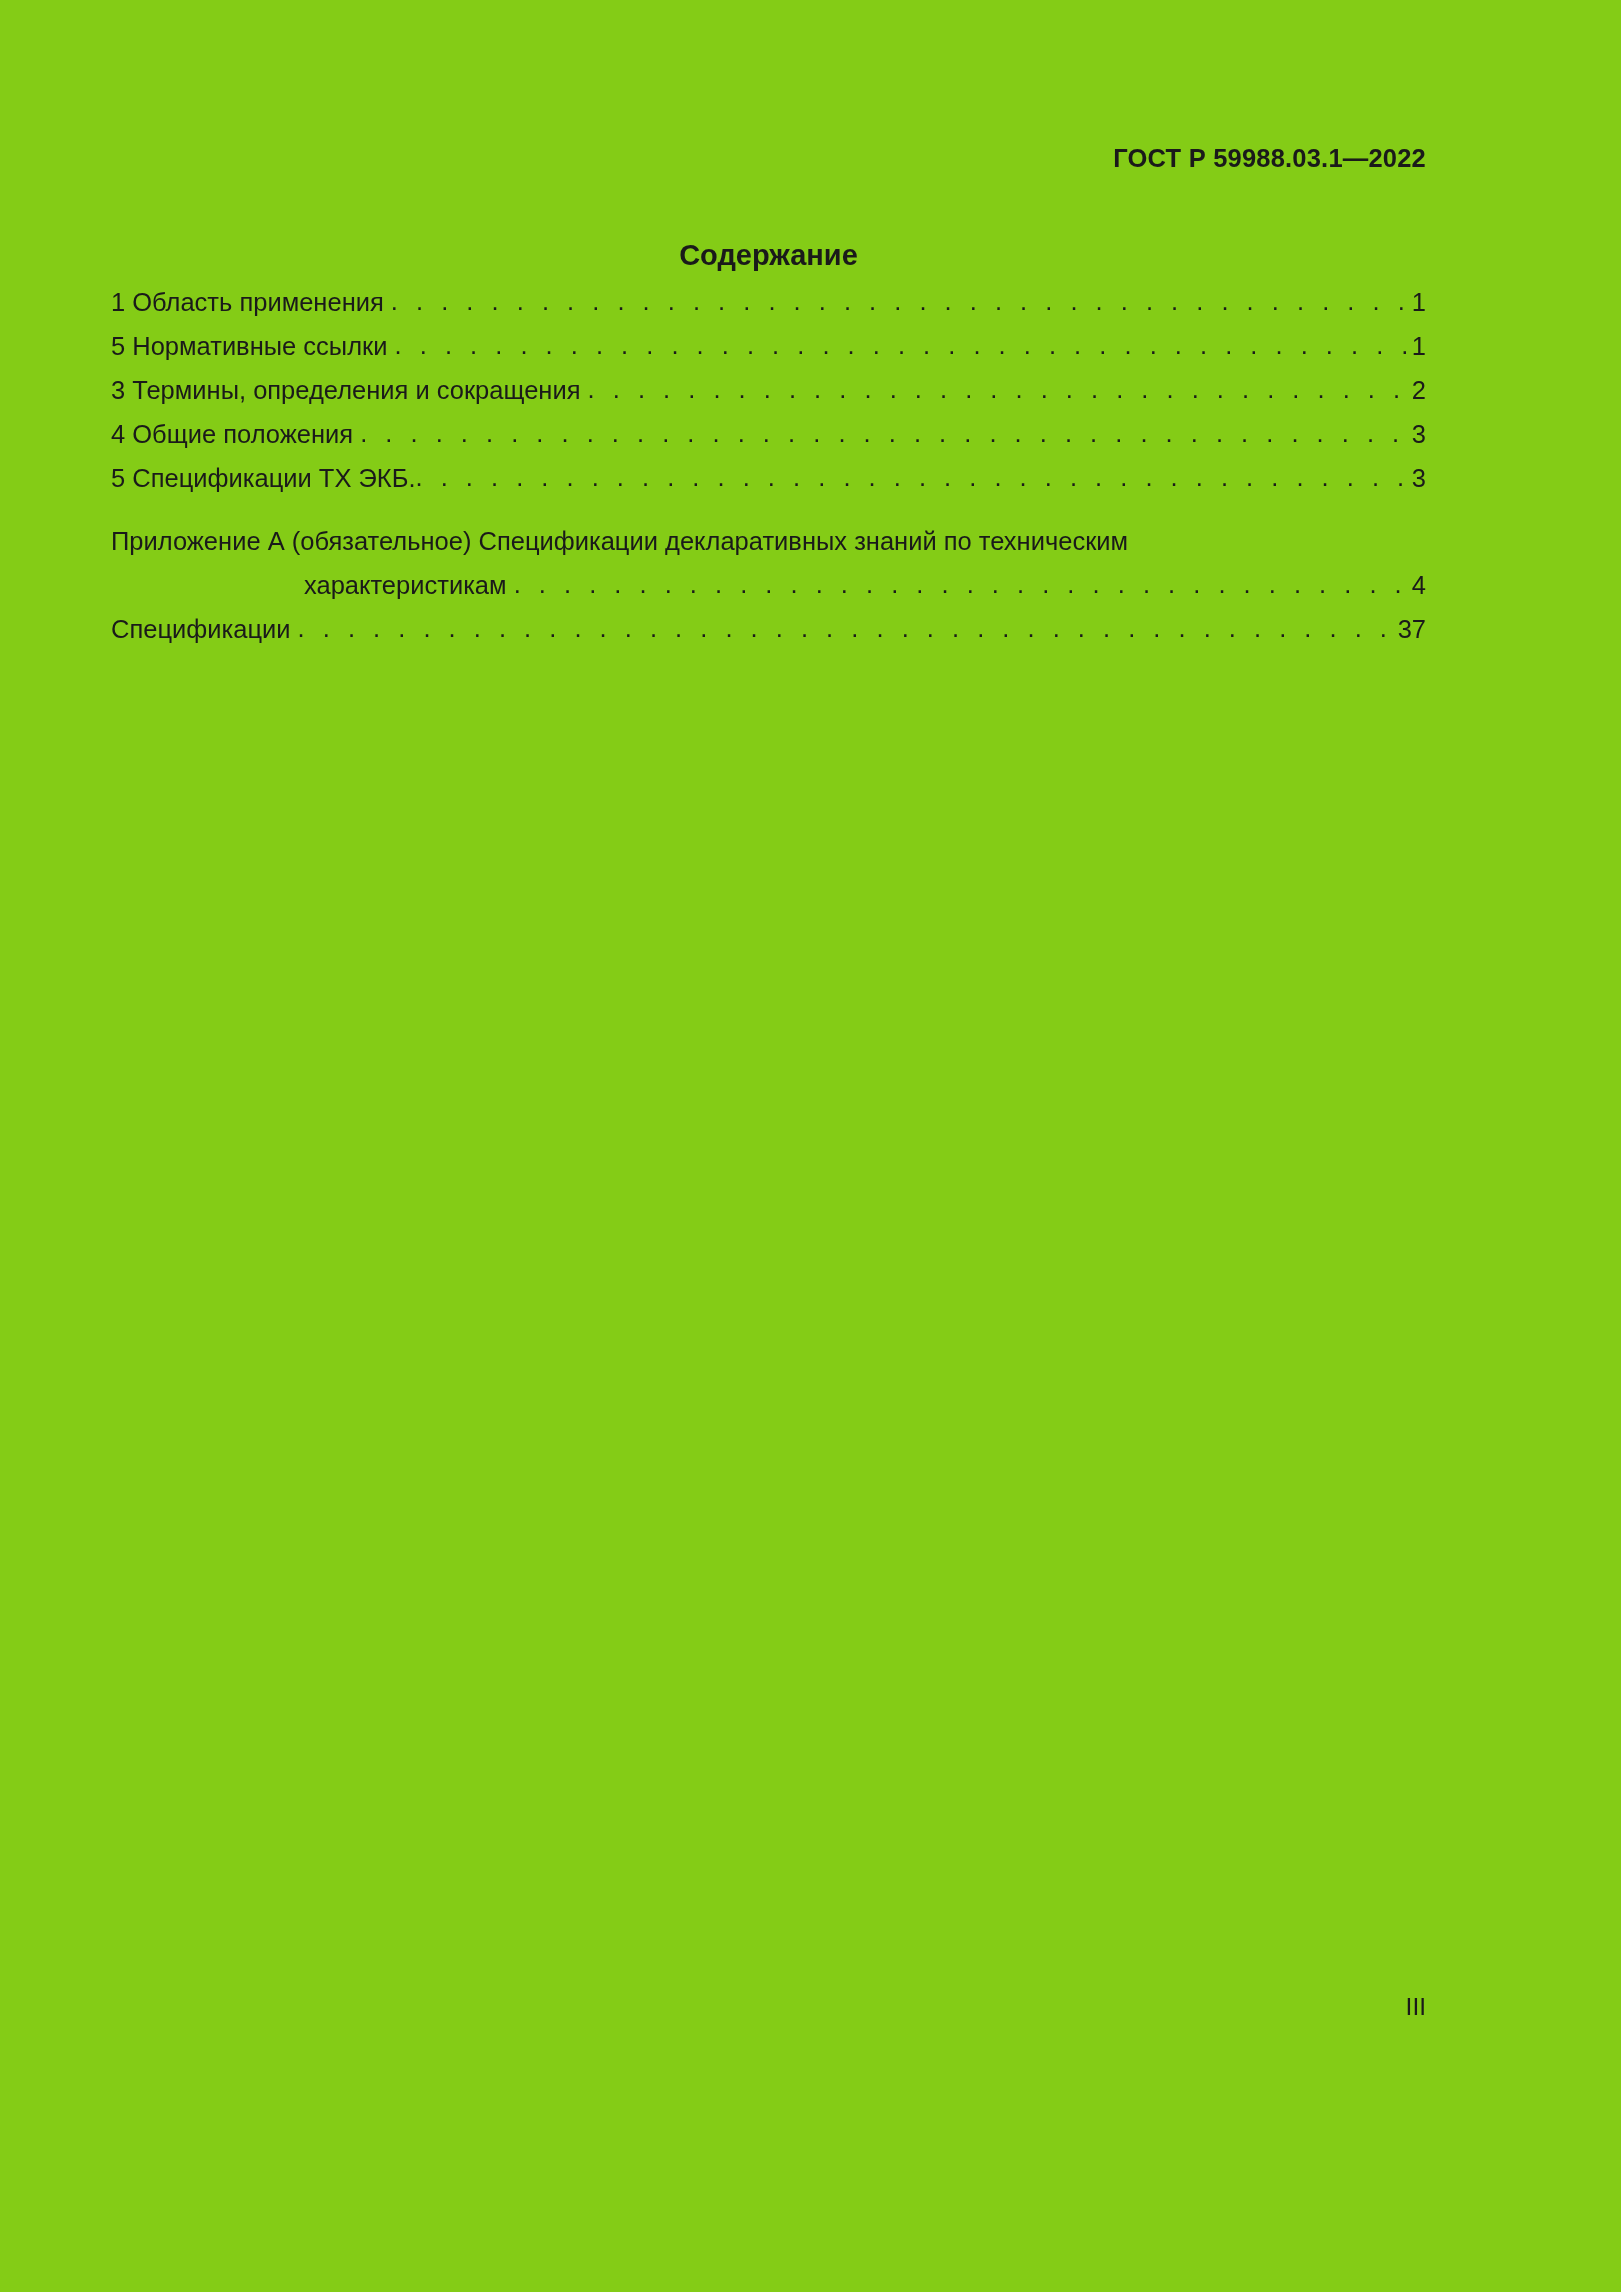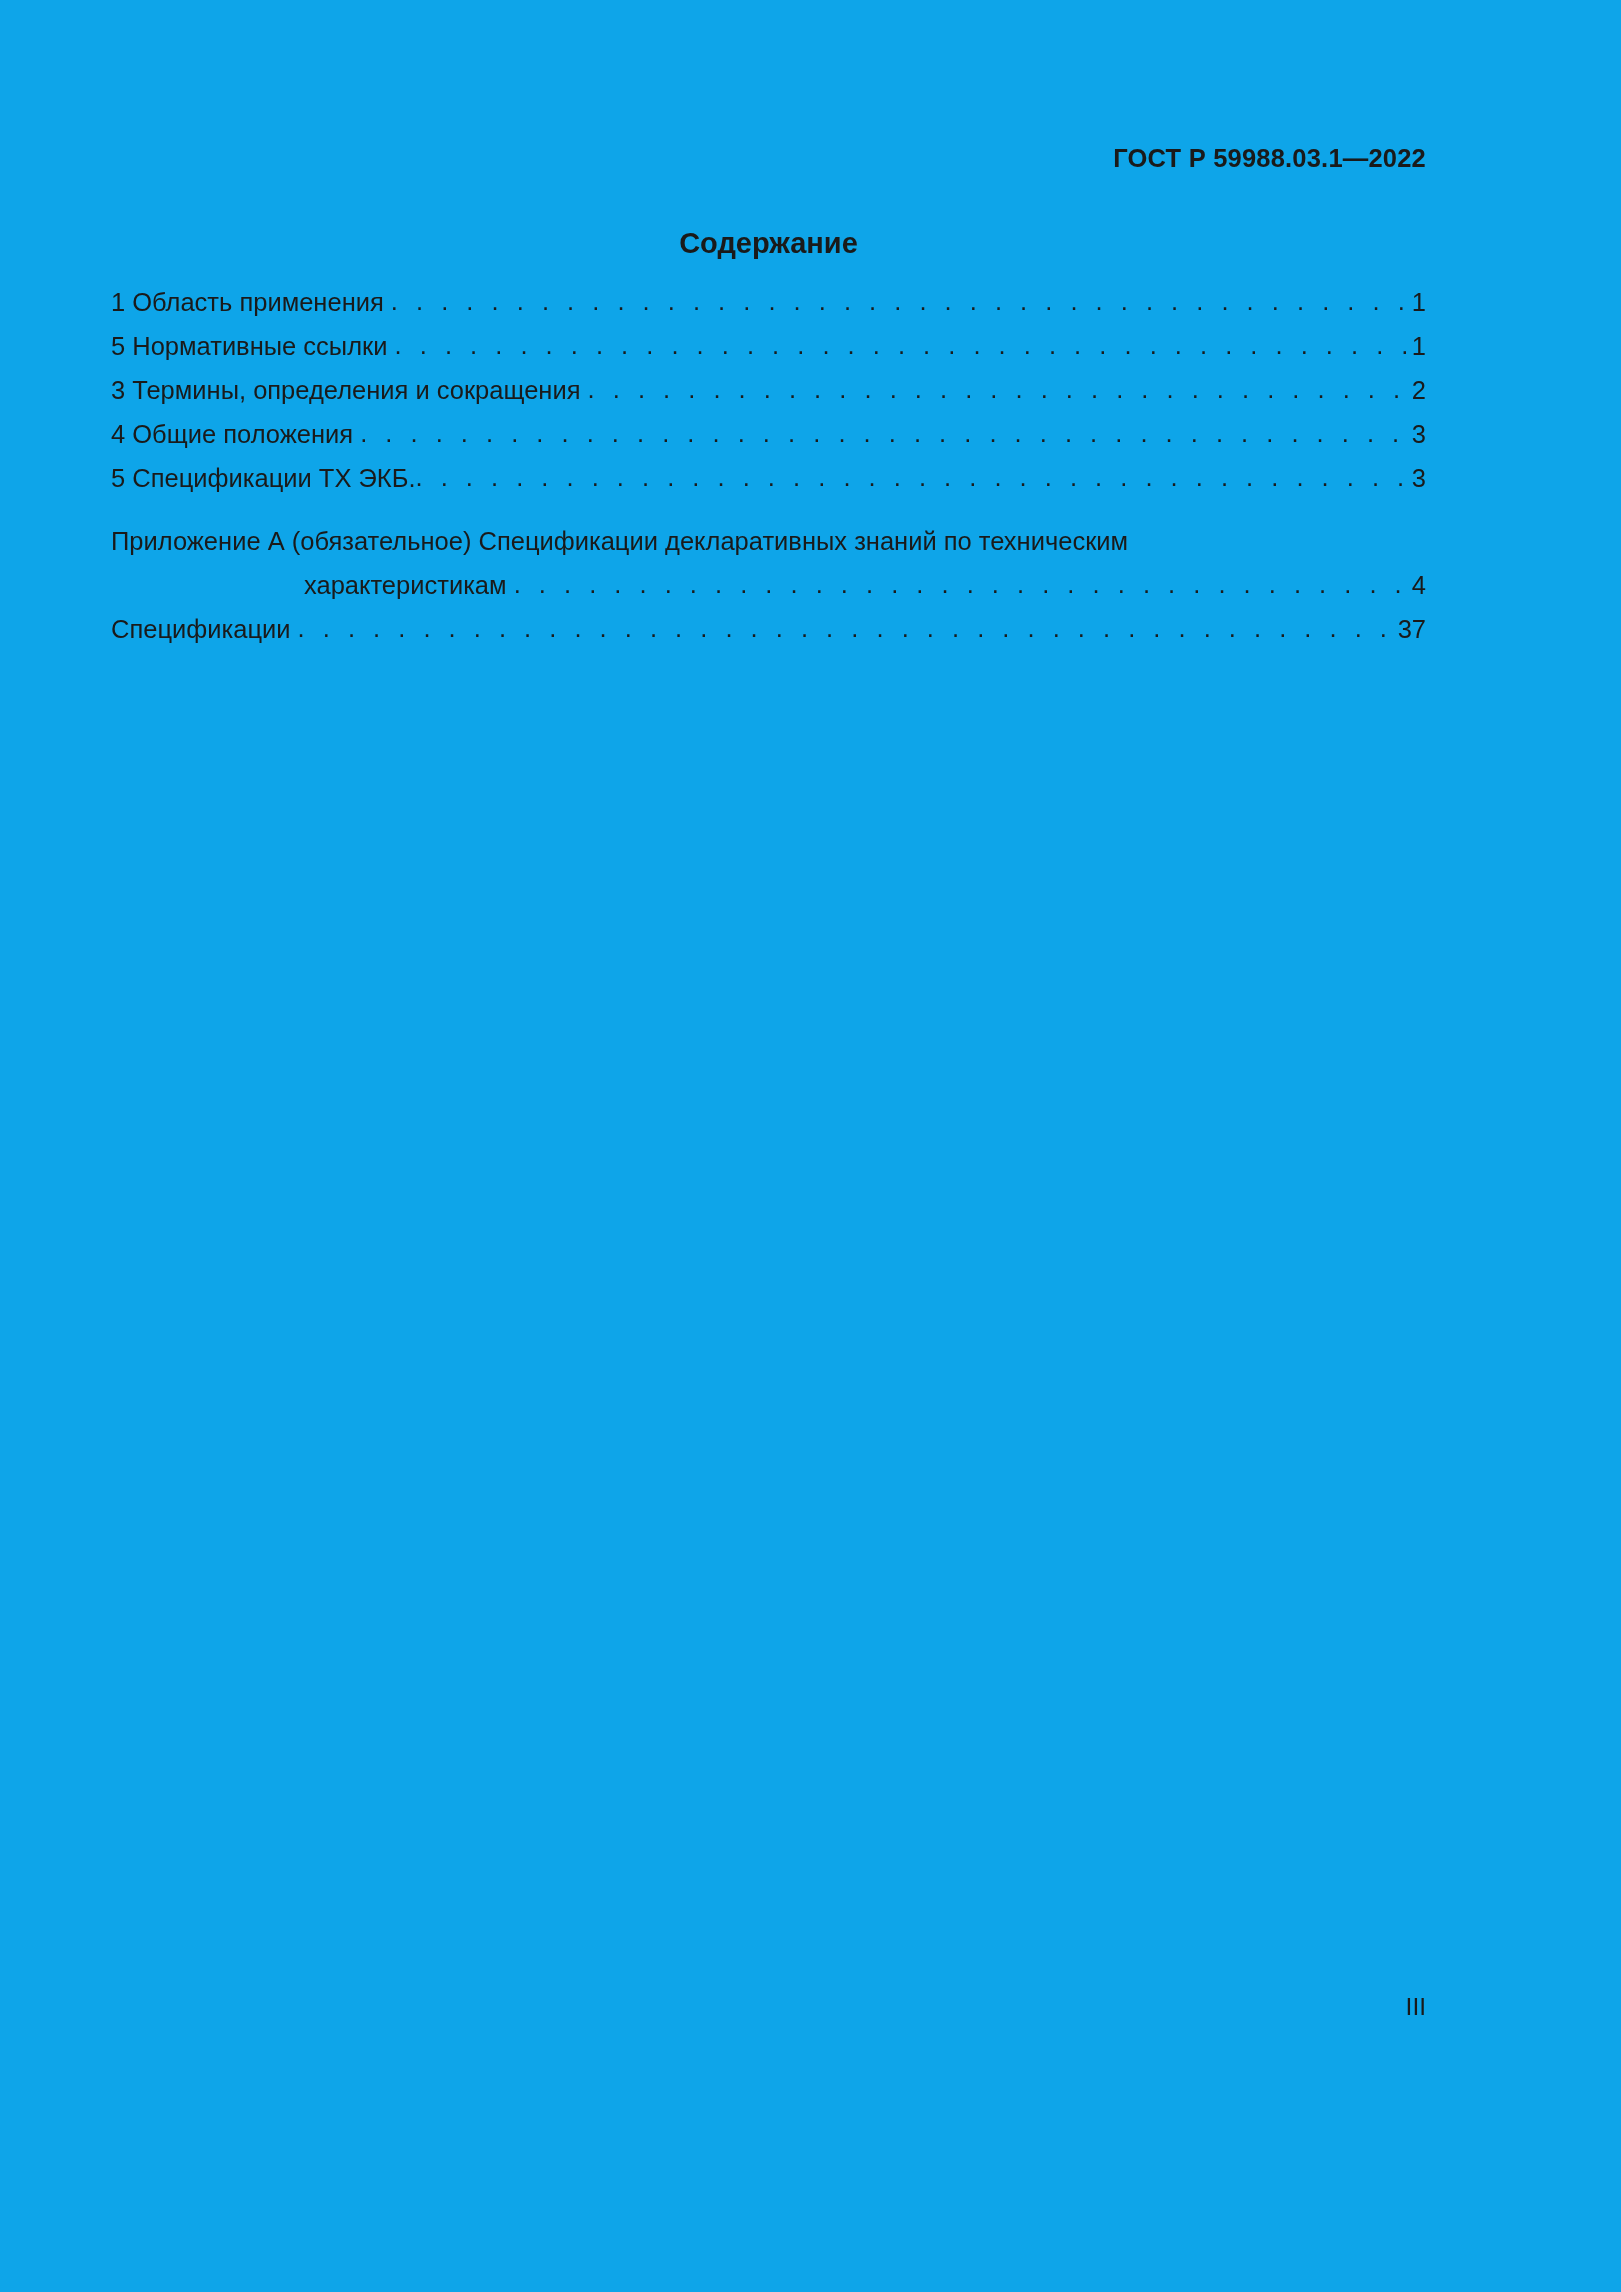--- a/index.html
+++ b/index.html
@@ -5,21 +5,21 @@
   html, body {
     margin: 0;
     padding: 0;
     background: #ffffff;
   }
 
   .page {
     position: relative;
     width: 1621px;
     height: 2293px;
-    background: #0ea5e9;
+    background: #84cc16;
     overflow: hidden;
     font-family: "Liberation Sans", sans-serif;
     color: #1a1a1a;
     box-sizing: border-box;
   }
 
   
   .doc-header {
     position: absolute;
     top: 143px;
@@ -29,21 +29,21 @@
     font-size: 25.5px;
     font-weight: bold;
     letter-spacing: 0.2px;
     line-height: 1.2;
     white-space: nowrap;
   }
 
   
   .toc-title {
     position: absolute;
-    top: 206px;
+    top: 218px;
     left: 111px;
     width: 1315px;
     text-align: center;
     font-size: 29px;
     font-weight: bold;
     line-height: 1.25;
   }
 
   
   .toc {

